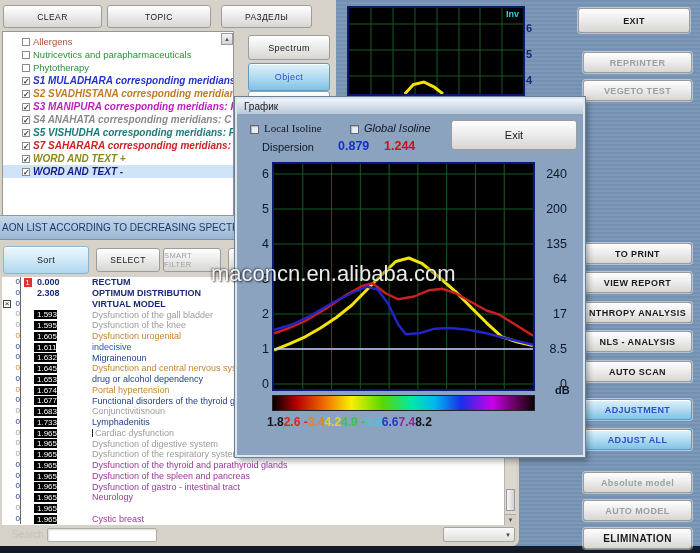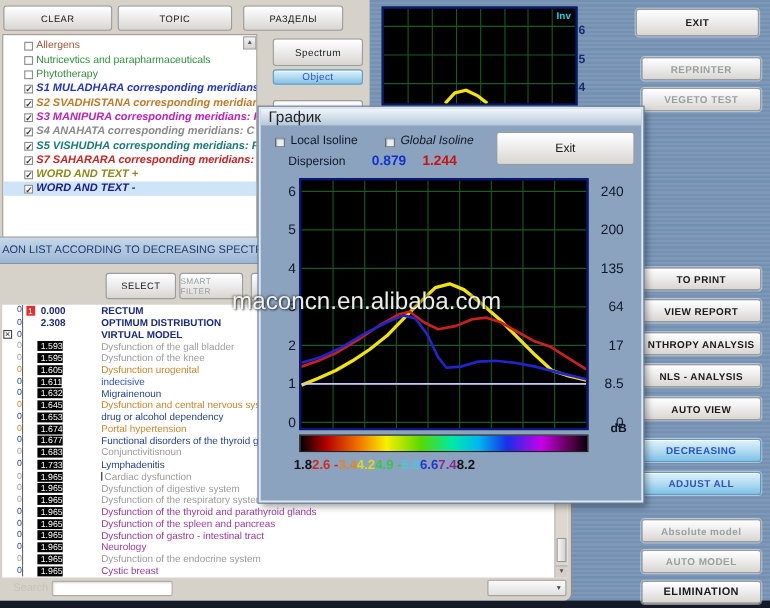--- a/index.html
+++ b/index.html
@@ -62,21 +62,21 @@
   .cat-item.selected { background:#cfe4f6; }
   .cat-cb { width:8px; height:8px; border:1px solid #8a8a8a; background:#fff; flex:0 0 8px;
             font-size:8px; line-height:7px; text-align:center; color:#333; font-style:normal; }
   #list-scroll-up {
     left:221px; top:33px; width:12px; height:12px;
     background:linear-gradient(#f4f4f4,#d2d2d2); border:1px solid #9a9a9a;
     font-size:6px; line-height:10px; text-align:center; color:#555; z-index:2;
   }
 
   #btn-spectrum { left:248px; top:35px; width:82px; height:25px; font-size:9px; }
-  #btn-object   { left:248px; top:63px; width:82px; height:14px; font-size:9px; }
+  #btn-object   { left:248px; top:63px; width:82px; height:28px; font-size:9px; }
   #btn-partial1 { left:248px; top:91px; width:82px; height:25px; }
 
   
   #aon-bar {
     left:0; top:215px; width:336px; height:25px;
     background:linear-gradient(#c6d8ea,#9cb6d2);
     border-top:1px solid #8aa4c0; border-bottom:1px solid #7a94b0;
     color:#1c3a70; font-size:10px; line-height:23px; padding-left:2px;
     white-space:nowrap; overflow:hidden;
   }
@@ -141,26 +141,26 @@
 
   
   .rbtn { box-shadow: 0 0 0 1px rgba(255,255,255,.45), inset 0 1px 0 #fff;
           font-weight:600; font-size:9px; z-index:2; }
 
   
   #dialog { left:235px; top:97px; width:350px; height:360px;
     background:#8ba3bf; border:2px solid #dde7f1; outline:1px solid #6a7e96;
     box-shadow:3px 4px 6px rgba(0,0,0,.35); z-index:5; }
   #dlg-title { height:15px; background:linear-gradient(#f0f5fa,#b6c8da);
-    font-size:14px; color:#222; padding-left:7px; line-height:15px; }
+    font-size:10px; color:#222; padding-left:7px; line-height:15px; }
   .dlg-cb { position:absolute; width:9px; height:9px; background:#e9eff5; border:1px solid #667;
             box-shadow: inset 1px 1px 1px rgba(0,0,0,.25); }
   #dlg-cb1 { left:13px; top:26px; } #dlg-cb2 { left:113px; top:26px; }
   .dlg-cb-label { position:absolute; font-size:11px; color:#101828; }
-  #dlg-cb1-label { left:27px; top:23px; } #dlg-cb2-label { left:127px; top:23px;font-style:italic; }
+  #dlg-cb1-label { left:27px; top:23px;font-family:Liberation Serif, serif; } #dlg-cb2-label { left:127px; top:23px;font-style:italic; }
   #dlg-disp-label { position:absolute; left:25px; top:42px; font-size:11px; color:#101828; }
   #dlg-disp-blue { position:absolute; left:101px; top:40px; font-size:12.5px; font-weight:bold; color:#1133cc; }
   #dlg-disp-red  { position:absolute; left:147px; top:40px; font-size:12.5px; font-weight:bold; color:#cc1111; }
   #dlg-exit { left:214px; top:21px; width:126px; height:30px; font-size:11px; letter-spacing:0; }
   #dlg-chart { position:absolute; left:35px; top:63px; width:263px; height:229px;
     border:2px solid #0a1878; background:#000; }
   .axis-lab { position:absolute; font-size:12.5px; color:#101828; }
   #dlg-db { position:absolute; left:318px; top:285px; font-size:11px; color:#101828; font-weight:bold; }
   #dlg-gradbar { position:absolute; left:35px; top:296px; width:263px; height:16px; border:1px solid #222;
     background:linear-gradient(90deg,#000 0%,#b40000 9%,#f07000 20%,#f8f000 30%,#58d800 42%,
@@ -232,20 +232,21 @@
       </div>
     </div>
   <div id="list-scroll-up" class="abs">▲</div>
 
   <div id="btn-spectrum" class="btn">Spectrum</div>
   <div id="btn-object" class="btn blue">Object</div>
   <div id="btn-partial1" class="btn"></div>
 
   <div id="aon-bar" class="abs">AON LIST ACCORDING TO DECREASING SPECTRAL S</div>
 
+  <div id="btn-sort" class="btn bluelight">Sort</div>
   <div id="btn-select" class="btn">SELECT</div>
   <div id="btn-smartfilter" class="btn disabled">SMART FILTER</div>
   <div id="btn-partial2" class="btn"></div>
 
   <div id="etalon-table" class="abs">
       <div class="trow num-navy">
         <span class="tc-a"></span>
         <span class="tc-b">0</span>
         <span class="tc-c">
           <span class="badge">1</span>
@@ -436,23 +437,20 @@
         <span class="tc-d"><span class="valbox">1.965</span></span>
         <span class="tc-e purple">
           <span>Neurology</span>
         </span>
       </div>
       <div class="trow num-gray">
         <span class="tc-a"></span>
         <span class="tc-b">0</span>
         <span class="tc-c"></span>
         <span class="tc-d"><span class="valbox">1.965</span></span>
-        <span class="tc-e gray">
-          <span>Dysfunction of the endocrine system</span>
-        </span>
       </div>
       <div class="trow num-navy">
         <span class="tc-a"></span>
         <span class="tc-b">0</span>
         <span class="tc-c"></span>
         <span class="tc-d"><span class="valbox">1.965</span></span>
         <span class="tc-e purple">
           <span>Cystic breast</span>
         </span>
       </div>
@@ -492,22 +490,22 @@
   </div>
 
 <div id="right-panel">
     <div class="btn rbtn" style="left: 578px; top: 8px; width: 112px; height: 25px;">EXIT</div>
     <div class="btn rbtn disabled" style="left: 583px; top: 52px; width: 109px; height: 21px;">REPRINTER</div>
     <div class="btn rbtn disabled" style="left: 583px; top: 80px; width: 109px; height: 21px;">VEGETO TEST</div>
     <div class="btn rbtn" style="left: 583px; top: 243px; width: 109px; height: 21px;">TO PRINT</div>
     <div class="btn rbtn" style="left: 583px; top: 272px; width: 109px; height: 21px;">VIEW REPORT</div>
     <div class="btn rbtn" style="left: 583px; top: 302px; width: 109px; height: 21px;">NTHROPY ANALYSIS</div>
     <div class="btn rbtn" style="left: 583px; top: 331px; width: 109px; height: 21px;">NLS - ANALYSIS</div>
-    <div class="btn rbtn" style="left: 583px; top: 361px; width: 109px; height: 21px;">AUTO VIEW</div>
-    <div class="btn rbtn blue" style="left: 583px; top: 399px; width: 109px; height: 21px;">DECREASING</div>
+    <div class="btn rbtn" style="left: 583px; top: 361px; width: 109px; height: 21px;">AUTO SCAN</div>
+    <div class="btn rbtn blue" style="left: 583px; top: 399px; width: 109px; height: 21px;">ADJUSTMENT</div>
     <div class="btn rbtn blue" style="left: 583px; top: 429px; width: 109px; height: 21px;">ADJUST ALL</div>
     <div class="btn rbtn disabled" style="left: 583px; top: 472px; width: 109px; height: 21px;">Absolute model</div>
     <div class="btn rbtn disabled" style="left: 583px; top: 500px; width: 109px; height: 21px;">AUTO MODEL</div>
     <div class="btn rbtn" style="left: 583px; top: 528px; width: 109px; height: 21px; font-weight: 700; font-size: 10px;">ELIMINATION</div>
   </div>
 
 <div id="dialog" class="abs">
   <div id="dlg-title">График</div>
   <div id="dlg-cb1" class="dlg-cb"></div>
   <div id="dlg-cb1-label" class="dlg-cb-label">Local Isoline</div>

